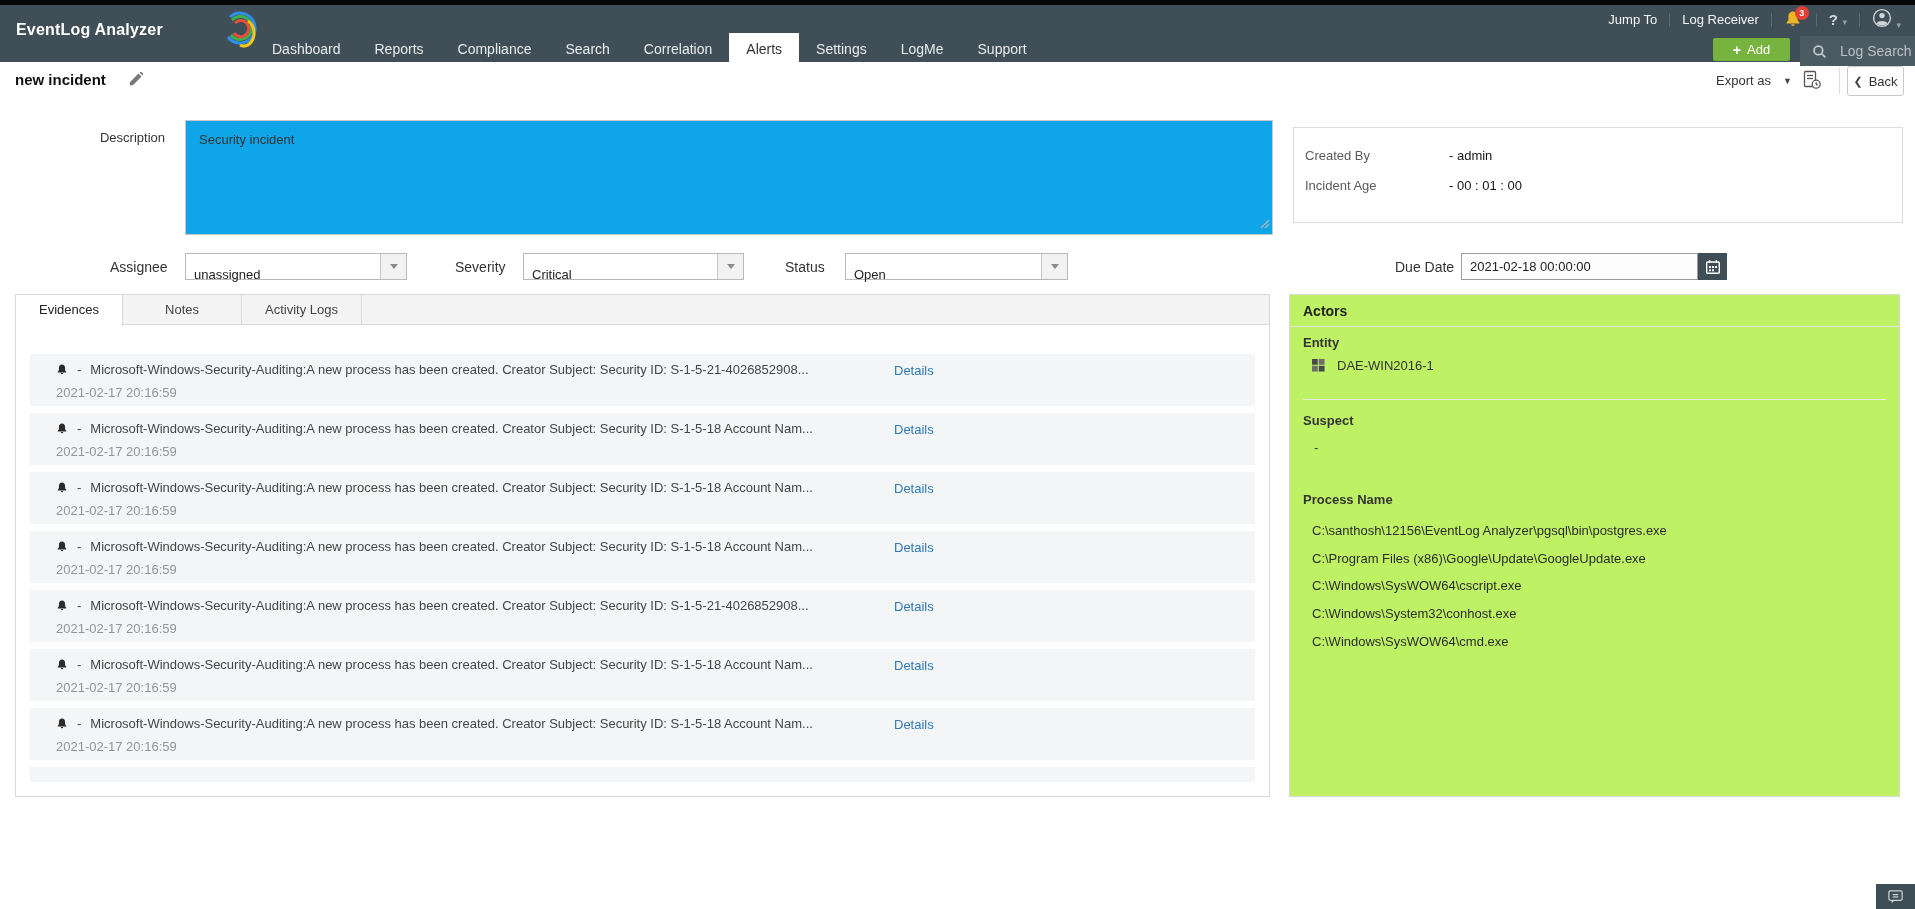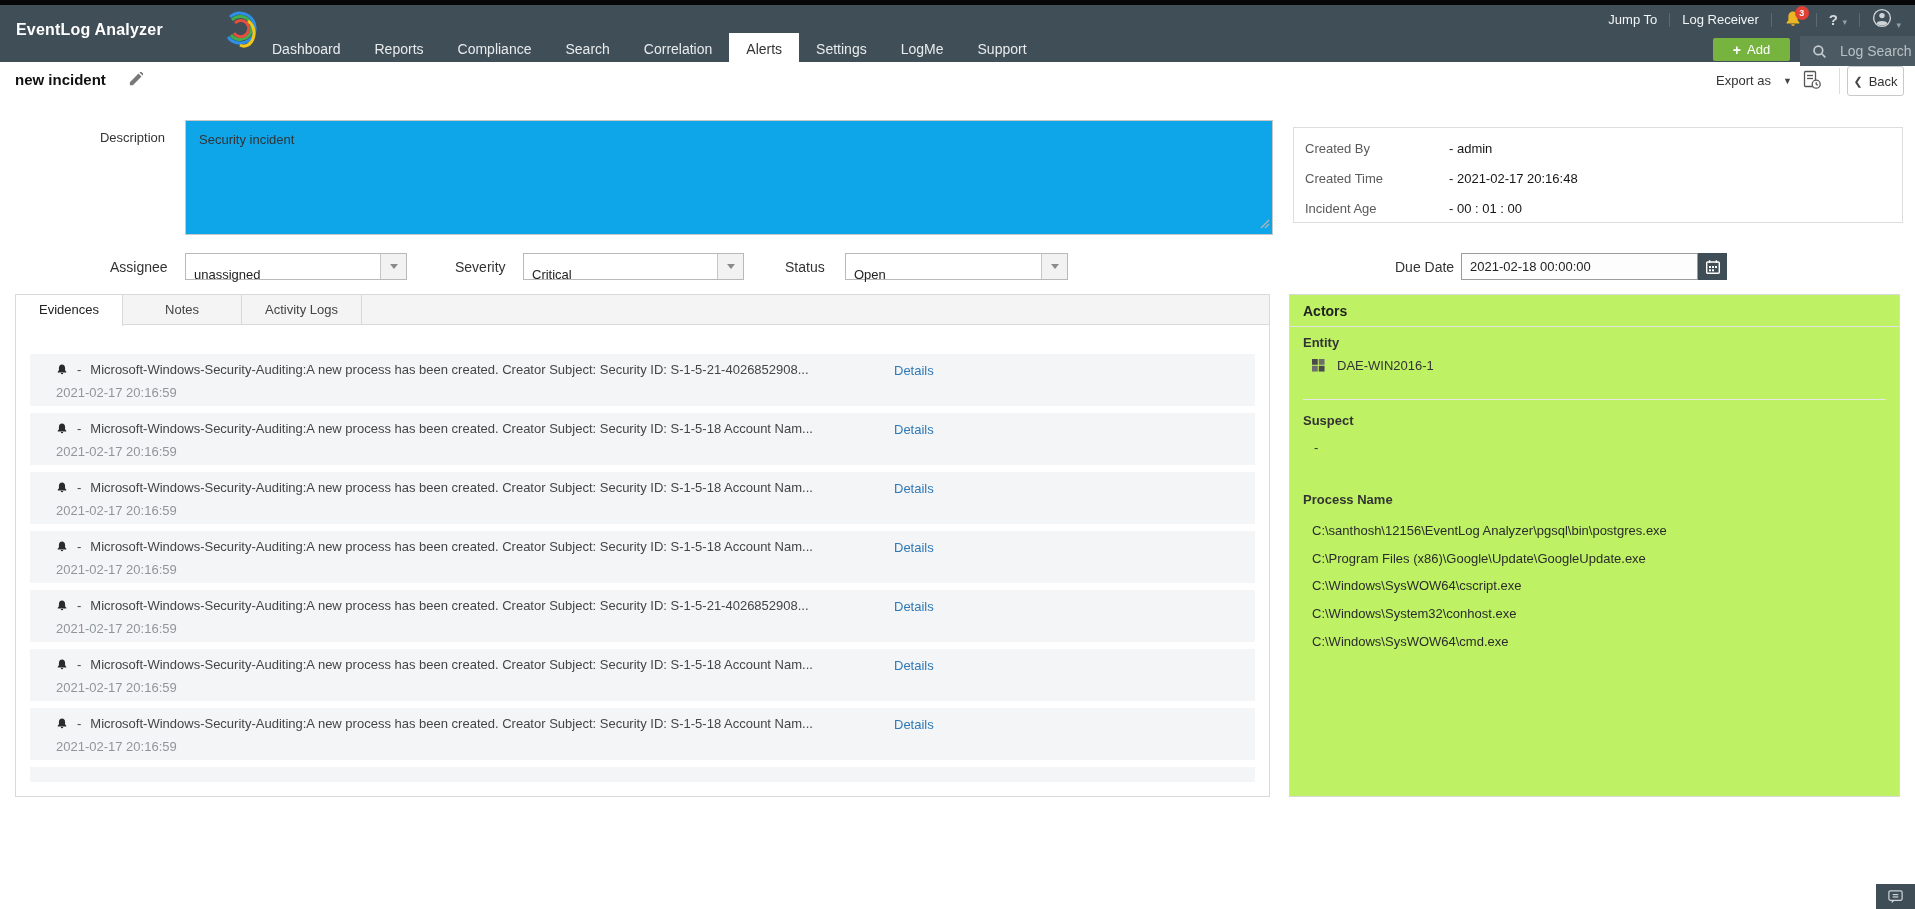--- a/index.html
+++ b/index.html
@@ -46,21 +46,21 @@
     font-size:13px; color:#333; cursor:pointer; }
   .back-chev { font-size:11px; color:#444; }
 
   
   .desc-label { position:absolute; left:85px; top:130px; width:80px; text-align:right; font-size:13px; color:#333; }
   .desc-box { position:absolute; left:185px; top:120px; width:1088px; height:115px; border:1px solid #c8c8c8;
     background:#0ea5e9; padding:11px 13px; font-size:13px; color:#333; cursor:text; }
   .resize-handle { position:absolute; right:2px; bottom:2px; }
   .info-panel { position:absolute; left:1293px; top:127px; width:610px; height:96px; border:1px solid #ddd;
     background:#fff; padding-top:5px; }
-  .info-row { height:30px; display:flex; align-items:center; padding-left:11px; }
+  .info-row { height:30px; display:flex; align-items:flex-end; padding-left:11px; }
   .info-row .lab { width:144px; font-size:13px; color:#5a5a5a; }
   .info-row .val { font-size:13px; color:#151515; }
 
   
   .ctl-label { position:absolute; top:259px; font-size:14px; color:#333; }
   .sel { position:absolute; top:253px; height:27px; border:1px solid #b9b9b9; background:#fff; cursor:pointer; }
   .sel .sel-val { position:absolute; left:8px; top:5px; font-size:13px; color:#222;margin-top:8px; }
   .sel .sel-btn { position:absolute; right:0; top:0; width:26px; height:25px; border-left:1px solid #c6c6c6;
     background:#f2f2f2; display:flex; align-items:center; justify-content:center; }
   .chev { width:0; height:0; border-left:4px solid transparent; border-right:4px solid transparent;
@@ -208,24 +208,20 @@
     </svg>
   </span>
 </div>
 
 <div class="info-panel">
   <div class="info-row">
     <span class="lab">Created By</span>
     <span class="val">- admin</span>
   </div>
   <div class="info-row">
-    <span class="lab">Created Time</span>
-    <span class="val">- 2021-02-17 20:16:48</span>
-  </div>
-  <div class="info-row">
     <span class="lab">Incident Age</span>
     <span class="val">- 00 : 01 : 00</span>
   </div>
 </div>
 
 <span class="ctl-label" style="left:110px">Assignee</span>
 <div class="sel" style="left:185px; width:222px">
   <span class="sel-val">unassigned</span>
   <span class="sel-btn">
       <span class="chev"></span>

